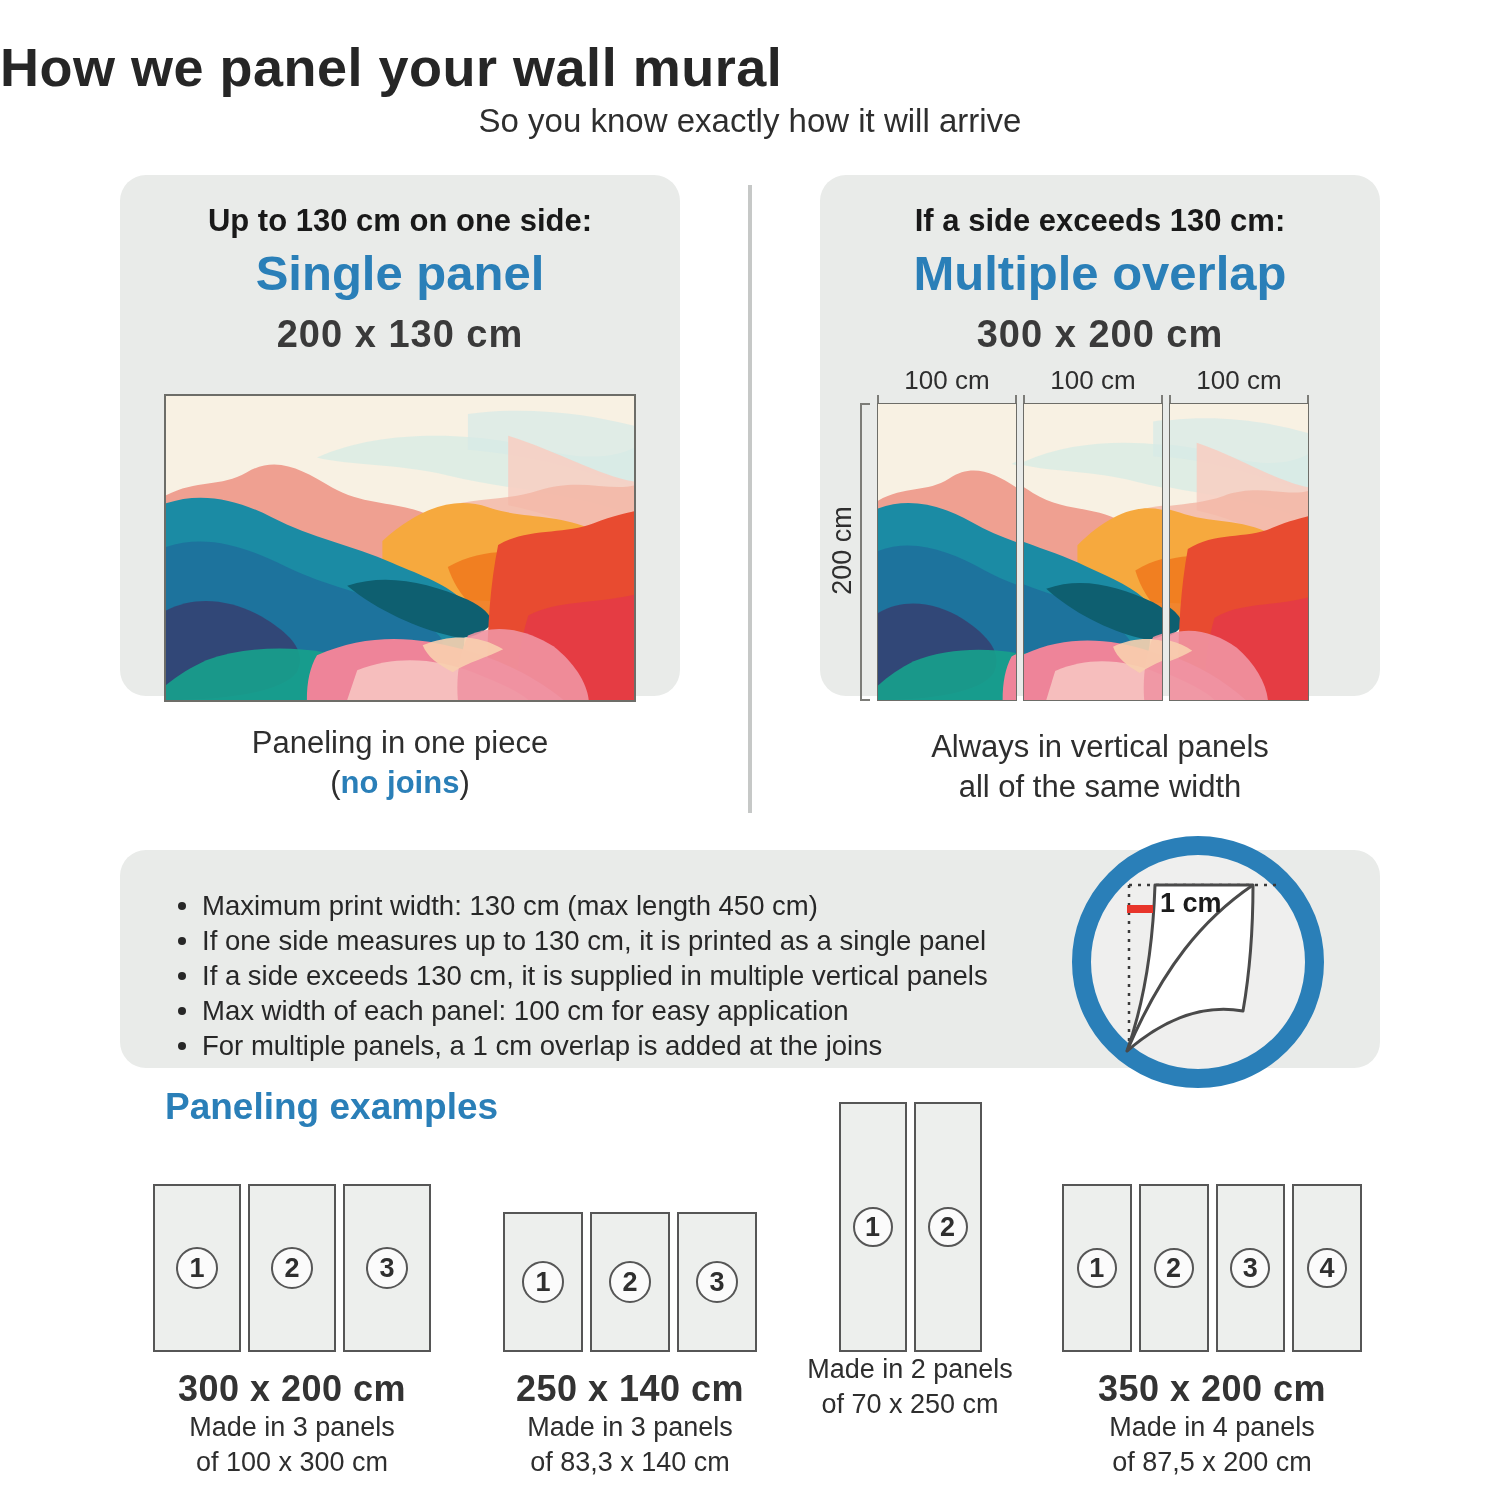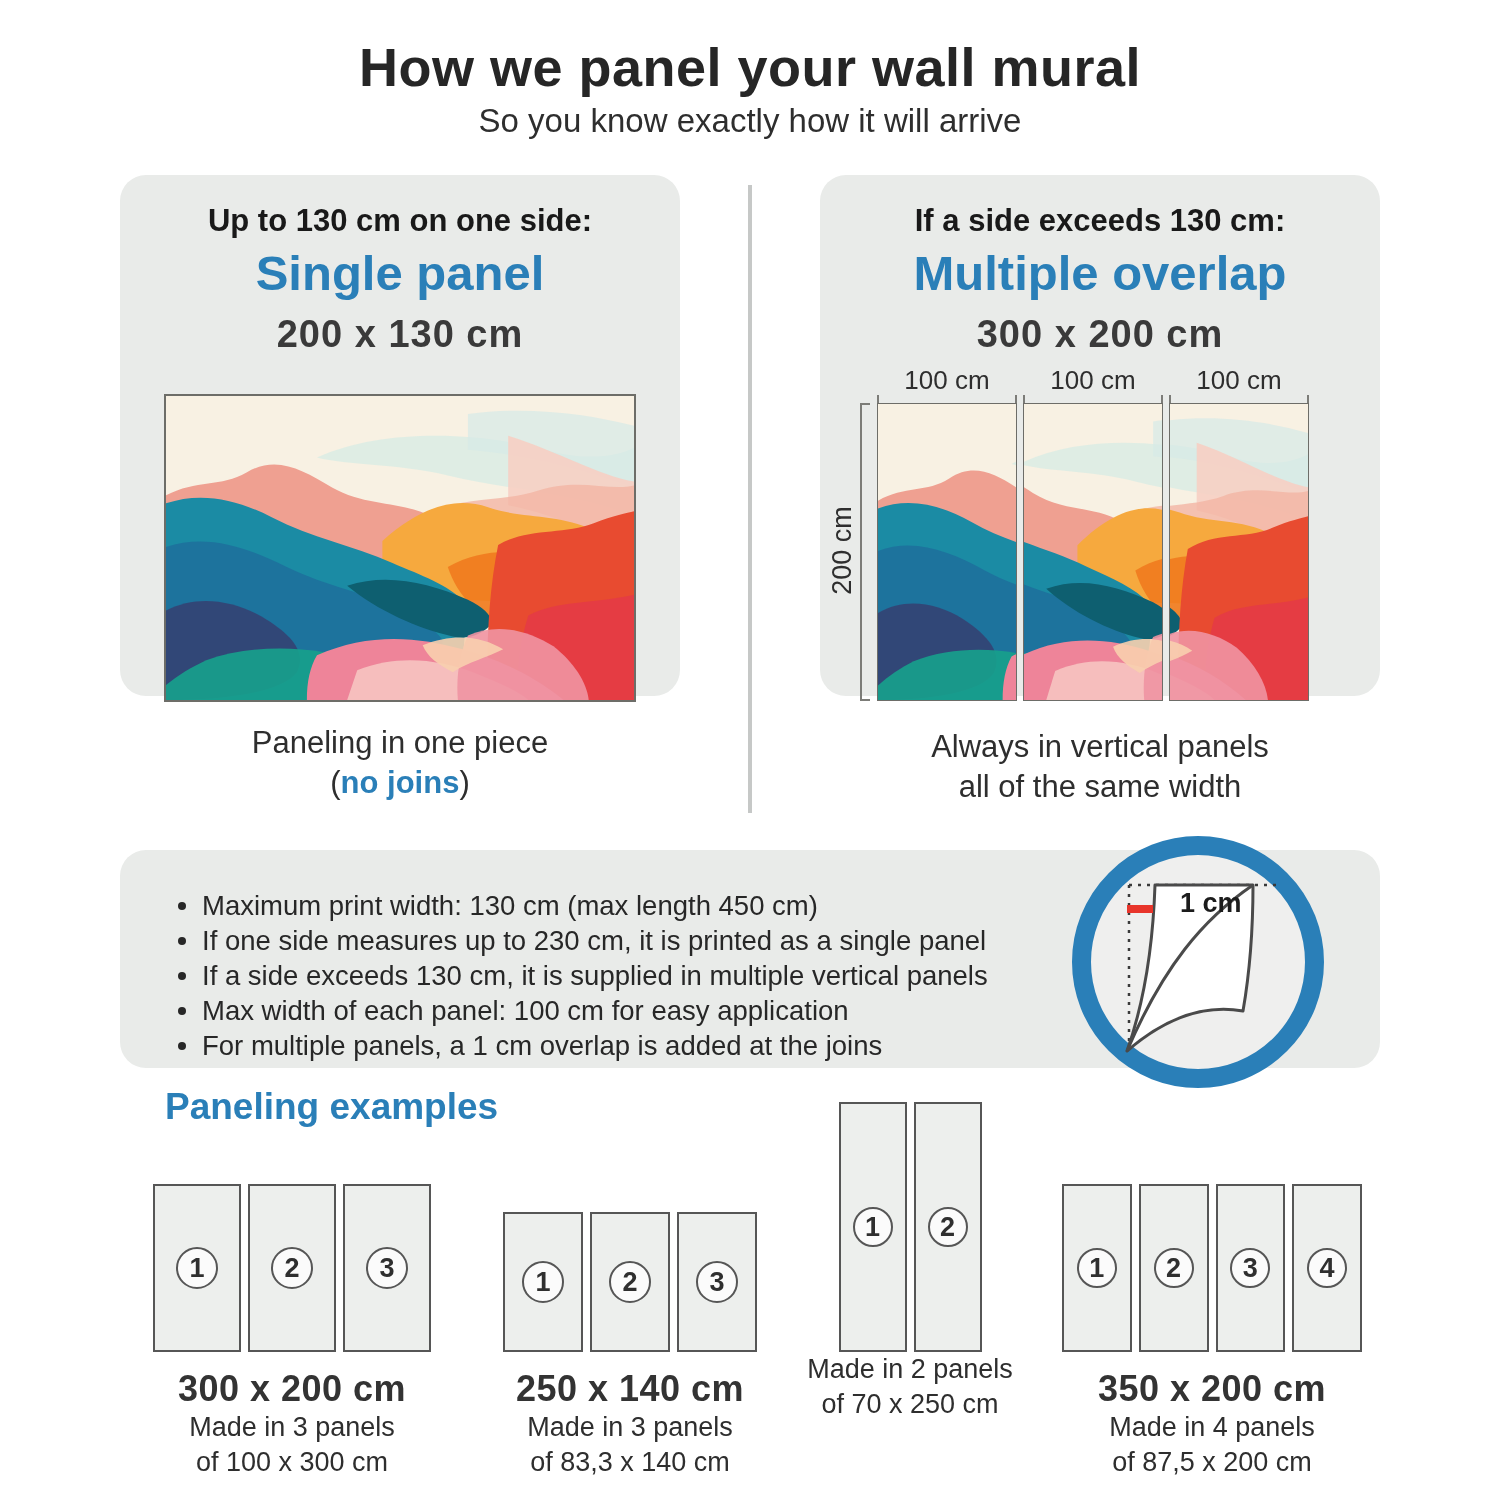--- a/index.html
+++ b/index.html
@@ -3,21 +3,21 @@
 <meta charset="utf-8">
 <style>
   html,body{margin:0;padding:0;}
   body{
     width:1500px;height:1500px;position:relative;background:#ffffff;
     font-family:"Liberation Sans","DejaVu Sans",sans-serif;color:#2b2b2b;
     overflow:hidden;
   }
   .abs{position:absolute;}
   
-  .page-title{left:0;top:36px;width:1500px;text-align:center;
+  .page-title{left:0;top:36px;width:1500px;
     font-size:54px;font-weight:bold;letter-spacing:.5px;color:#262626;}
   .page-subtitle{left:0;top:102px;width:1500px;text-align:center;
     font-size:33px;color:#2e2e2e;}
   
   .card{background:#e9ebe9;border-radius:26px;width:560px;height:521px;top:175px;}
   .card-left{left:120px;}
   .card-right{left:820px;}
   .card-divider{left:748px;top:185px;width:4px;height:628px;background:#c6c8c7;}
   .card-condition{top:28px;left:0;width:100%;text-align:center;
     font-size:31px;font-weight:bold;color:#191919;}
@@ -50,21 +50,21 @@
   .panel-img svg{display:block;width:100%;height:100%;}
   
   .notes-box{left:120px;top:850px;width:1260px;height:218px;background:#e9ebe9;border-radius:26px;}
   .notes-list{list-style:none;margin:12px;padding:26px 0 0 40px;}
   .notes-list li{font-size:27.5px;color:#272727;line-height:35px;padding-left:30px;position:relative;}
   .notes-list li::before{content:"";position:absolute;left:6px;top:14px;width:8px;height:8px;
     border-radius:50%;background:#272727;}
   .overlap-badge{left:1072px;top:836px;width:252px;height:252px;border-radius:50%;
     background:#efefee;border:19px solid #2a7fb8;box-sizing:border-box;}
   .overlap-badge svg{display:block;width:100%;height:100%;}
-  .overlap-label{left:1160px;top:888px;font-size:27px;font-weight:bold;color:#1c1c1c;margin-left:20px;}
+  .overlap-label{left:1160px;top:888px;font-size:27px;font-weight:bold;color:#1c1c1c;}
   
   .examples-heading{left:165px;top:1086px;font-size:37px;font-weight:bold;}
   .example{top:1100px;width:300px;text-align:center;}
   .ex1{left:142px;} .ex2{left:480px;} .ex3{left:760px;} .ex4{left:1062px;}
   .panel-row{height:252px;display:flex;justify-content:center;align-items:flex-end;gap:7px;}
   .mini-panel{background:#edefed;border:2px solid #565656;box-sizing:border-box;
     display:flex;align-items:center;justify-content:center;}
   .ex1 .mini-panel{width:88px;height:168px;}
   .ex2 .mini-panel{width:80px;height:140px;}
   .ex3 .mini-panel{width:68px;height:250px;}
@@ -158,21 +158,21 @@
 
   <div class="abs card-caption caption-right">
     <span>Always in vertical panels</span><br>
     <span>all of the same width</span>
   </div>
 </div>
 
 <div class="abs notes-box">
   <ul class="notes-list">
     <li>Maximum print width: 130 cm (max length 450 cm)</li>
-    <li>If one side measures up to 230 cm, it is printed as a single panel</li>
+    <li>If one side measures up to 130 cm, it is printed as a single panel</li>
     <li>If a side exceeds 130 cm, it is supplied in multiple vertical panels</li>
     <li>Max width of each panel: 100 cm for easy application</li>
     <li>For multiple panels, a 1 cm overlap is added at the joins</li>
   </ul>
 </div>
 
 <div class="abs overlap-badge">
   <svg viewBox="0 0 214 214">
 
     <line x1="38" y1="30" x2="190" y2="30" stroke="#3a3a3a" stroke-width="2.5" stroke-dasharray="3,6"></line>

